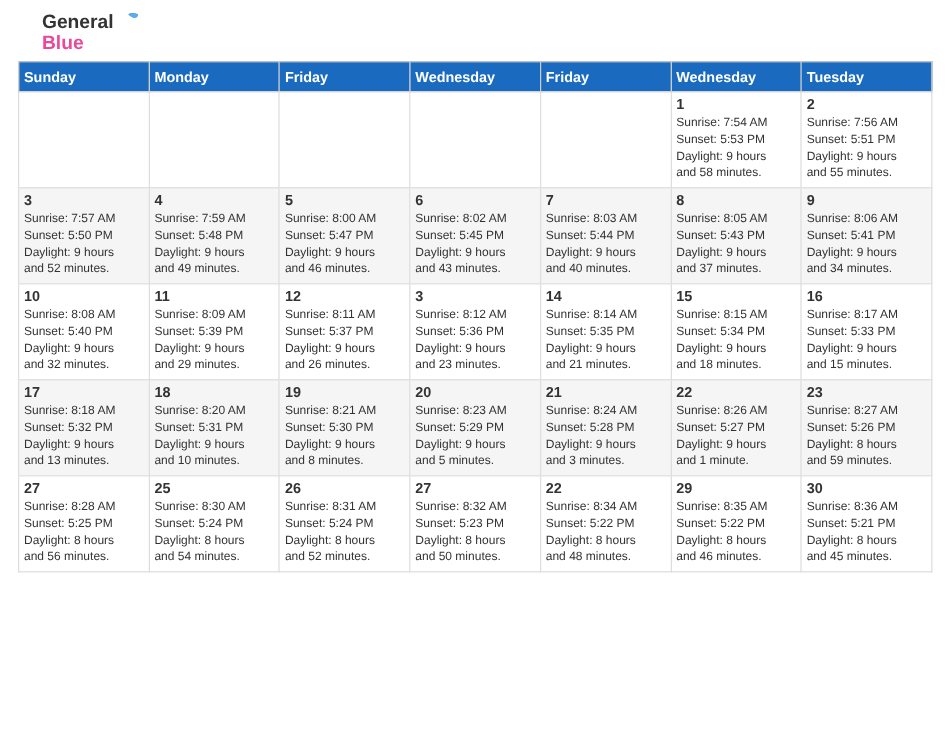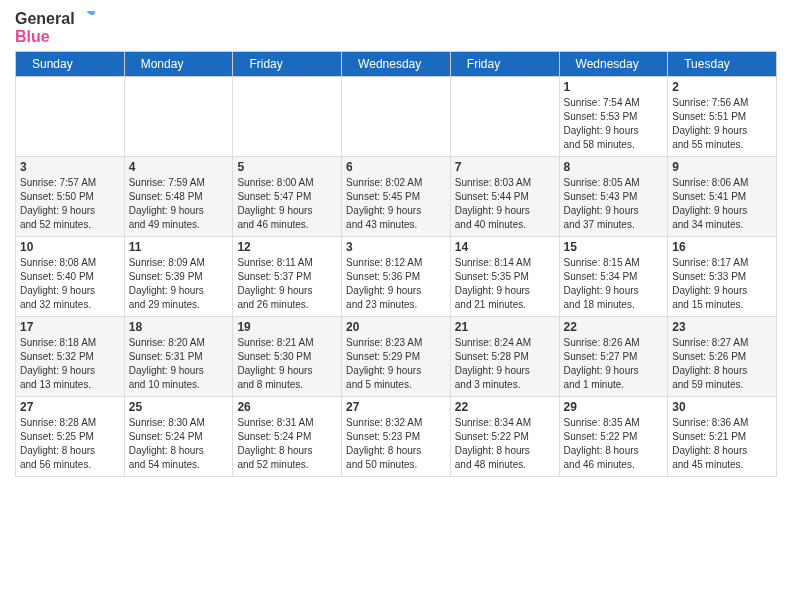--- a/index.html
+++ b/index.html
@@ -12,20 +12,21 @@
     }
     .container {
       width: 792px;
       padding: 10px 15px 5px 15px;
     }
     .header-row {
       display: flex;
       justify-content: space-between;
       align-items: flex-start;
       margin-bottom: 5px;
+      margin-left: 20px;
     }
     .logo {
       display: flex;
       align-items: center;
       gap: 2px;
     }
     .title-block {
       text-align: right;
     }
     .month-title {
@@ -39,22 +40,22 @@
     }
     table {
       width: 100%;
       border-collapse: collapse;
       table-layout: fixed;
     }
     thead tr th {
       background-color: #1a6abf;
       color: #fff;
       font-size: 12px;
-      font-weight: normal;
-      padding: 5px 16px;
+      font-weight: bold;
+      padding: 5px 4px;
       text-align: left;
       border: 1px solid #ccc;
     }
     tbody tr td {
       border: 1px solid #ddd;
       vertical-align: top;
       padding: 3px 4px;
       font-size: 10px;
       color: #333;
       height: 80px;

